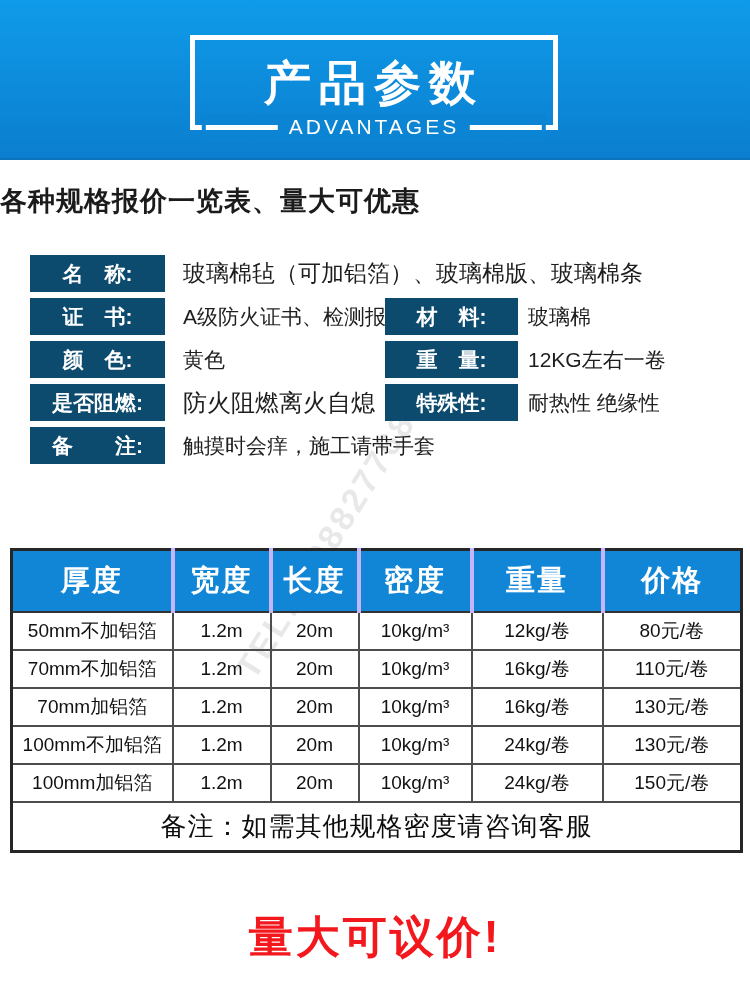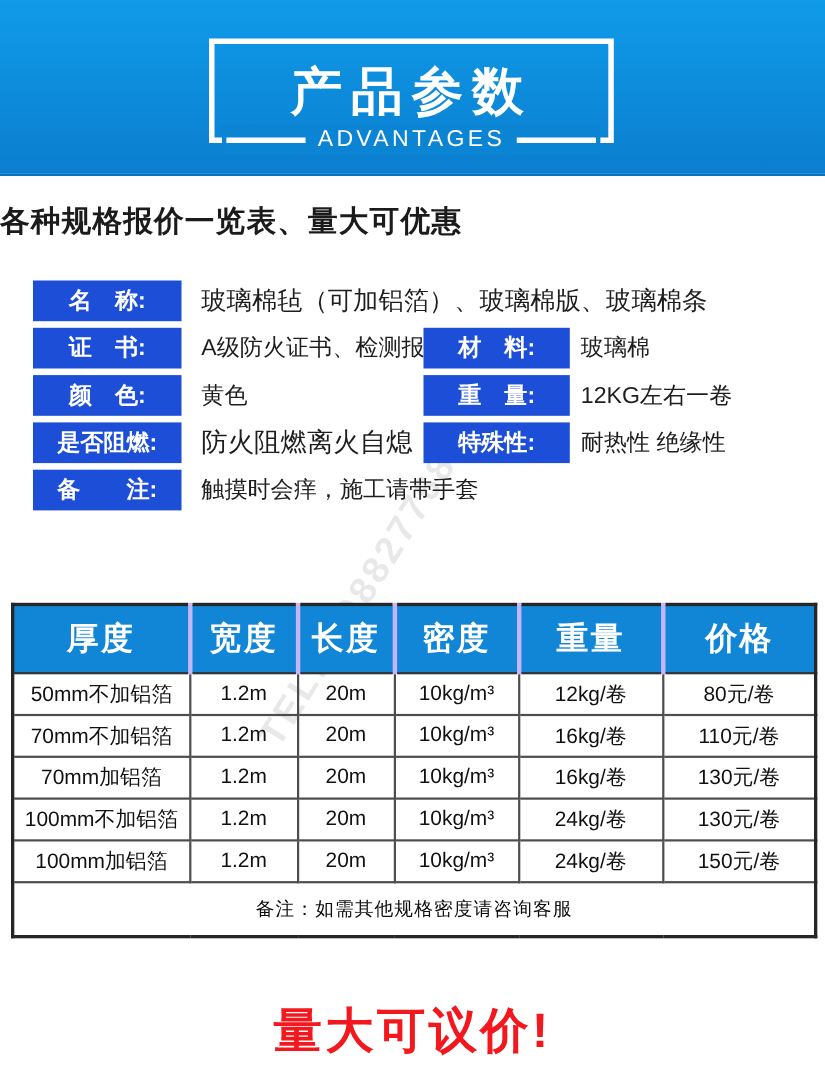--- a/index.html
+++ b/index.html
@@ -23,21 +23,21 @@
 
   
   .section-title { position:absolute; left:0; top:183px; width:750px;
     font-size:27px; font-weight:600; color:#1b1b1b;
     letter-spacing:1px; }
 
   
   .attrs { position:absolute; left:0; top:255px; width:750px; }
   .attr-row { position:relative; height:37px; margin:0 0 6px 30px; }
   .attr-label { position:absolute; left:0; top:0; width:135px; height:37px;
-    background:#1d4ed8; color:#ffffff; font-size:21px; font-weight:bold;
+    background:#0c4a6e; color:#ffffff; font-size:21px; font-weight:bold;
     text-align:center; line-height:37px; white-space:nowrap; overflow:hidden; }
   .attr-value { position:absolute; left:153px; top:0; line-height:37px;
     font-size:21px; color:#1e1e1e; white-space:nowrap; }
   .attr-value.big { font-size:23px; }
   .attr-value.flame { font-size:24px; }
   .attr-label.right { left:355px; width:133px; }
   .attr-value.right { left:498px; }
   .attr-value.extra { left:476px; }
 
   
@@ -47,21 +47,21 @@
 
   
   .price-table { position:absolute; left:10px; top:548px; width:730px;
     border-collapse:collapse; table-layout:fixed; border:3px solid #262626; }
   .price-table th { background:#1286D6; color:#ffffff; font-size:29px;
     font-weight:bold; height:62px; text-align:center; letter-spacing:2px;
     border-right:4px solid #c4b5fd; border-bottom:2px solid #333333; }
   .price-table th:last-child { border-right:none; }
   .price-table td { height:38px; font-size:19px; color:#111111; text-align:center;
     border:2px solid #4d4d4d; white-space:nowrap; }
-  .price-table td.note-cell { height:50px; font-size:17px; letter-spacing:1px;
+  .price-table td.note-cell { height:50px; font-size:26px; letter-spacing:1px;
     color:#0d0d0d; border-left:none; border-right:none; border-bottom:none; }
 
   
   .slogan { position:absolute; left:0; top:908px; width:750px; text-align:center;
     color:#F2181D; font-size:44px; font-weight:bold; letter-spacing:3px; }
 </style>
 </head>
 <body>
 
 <div class="page">

